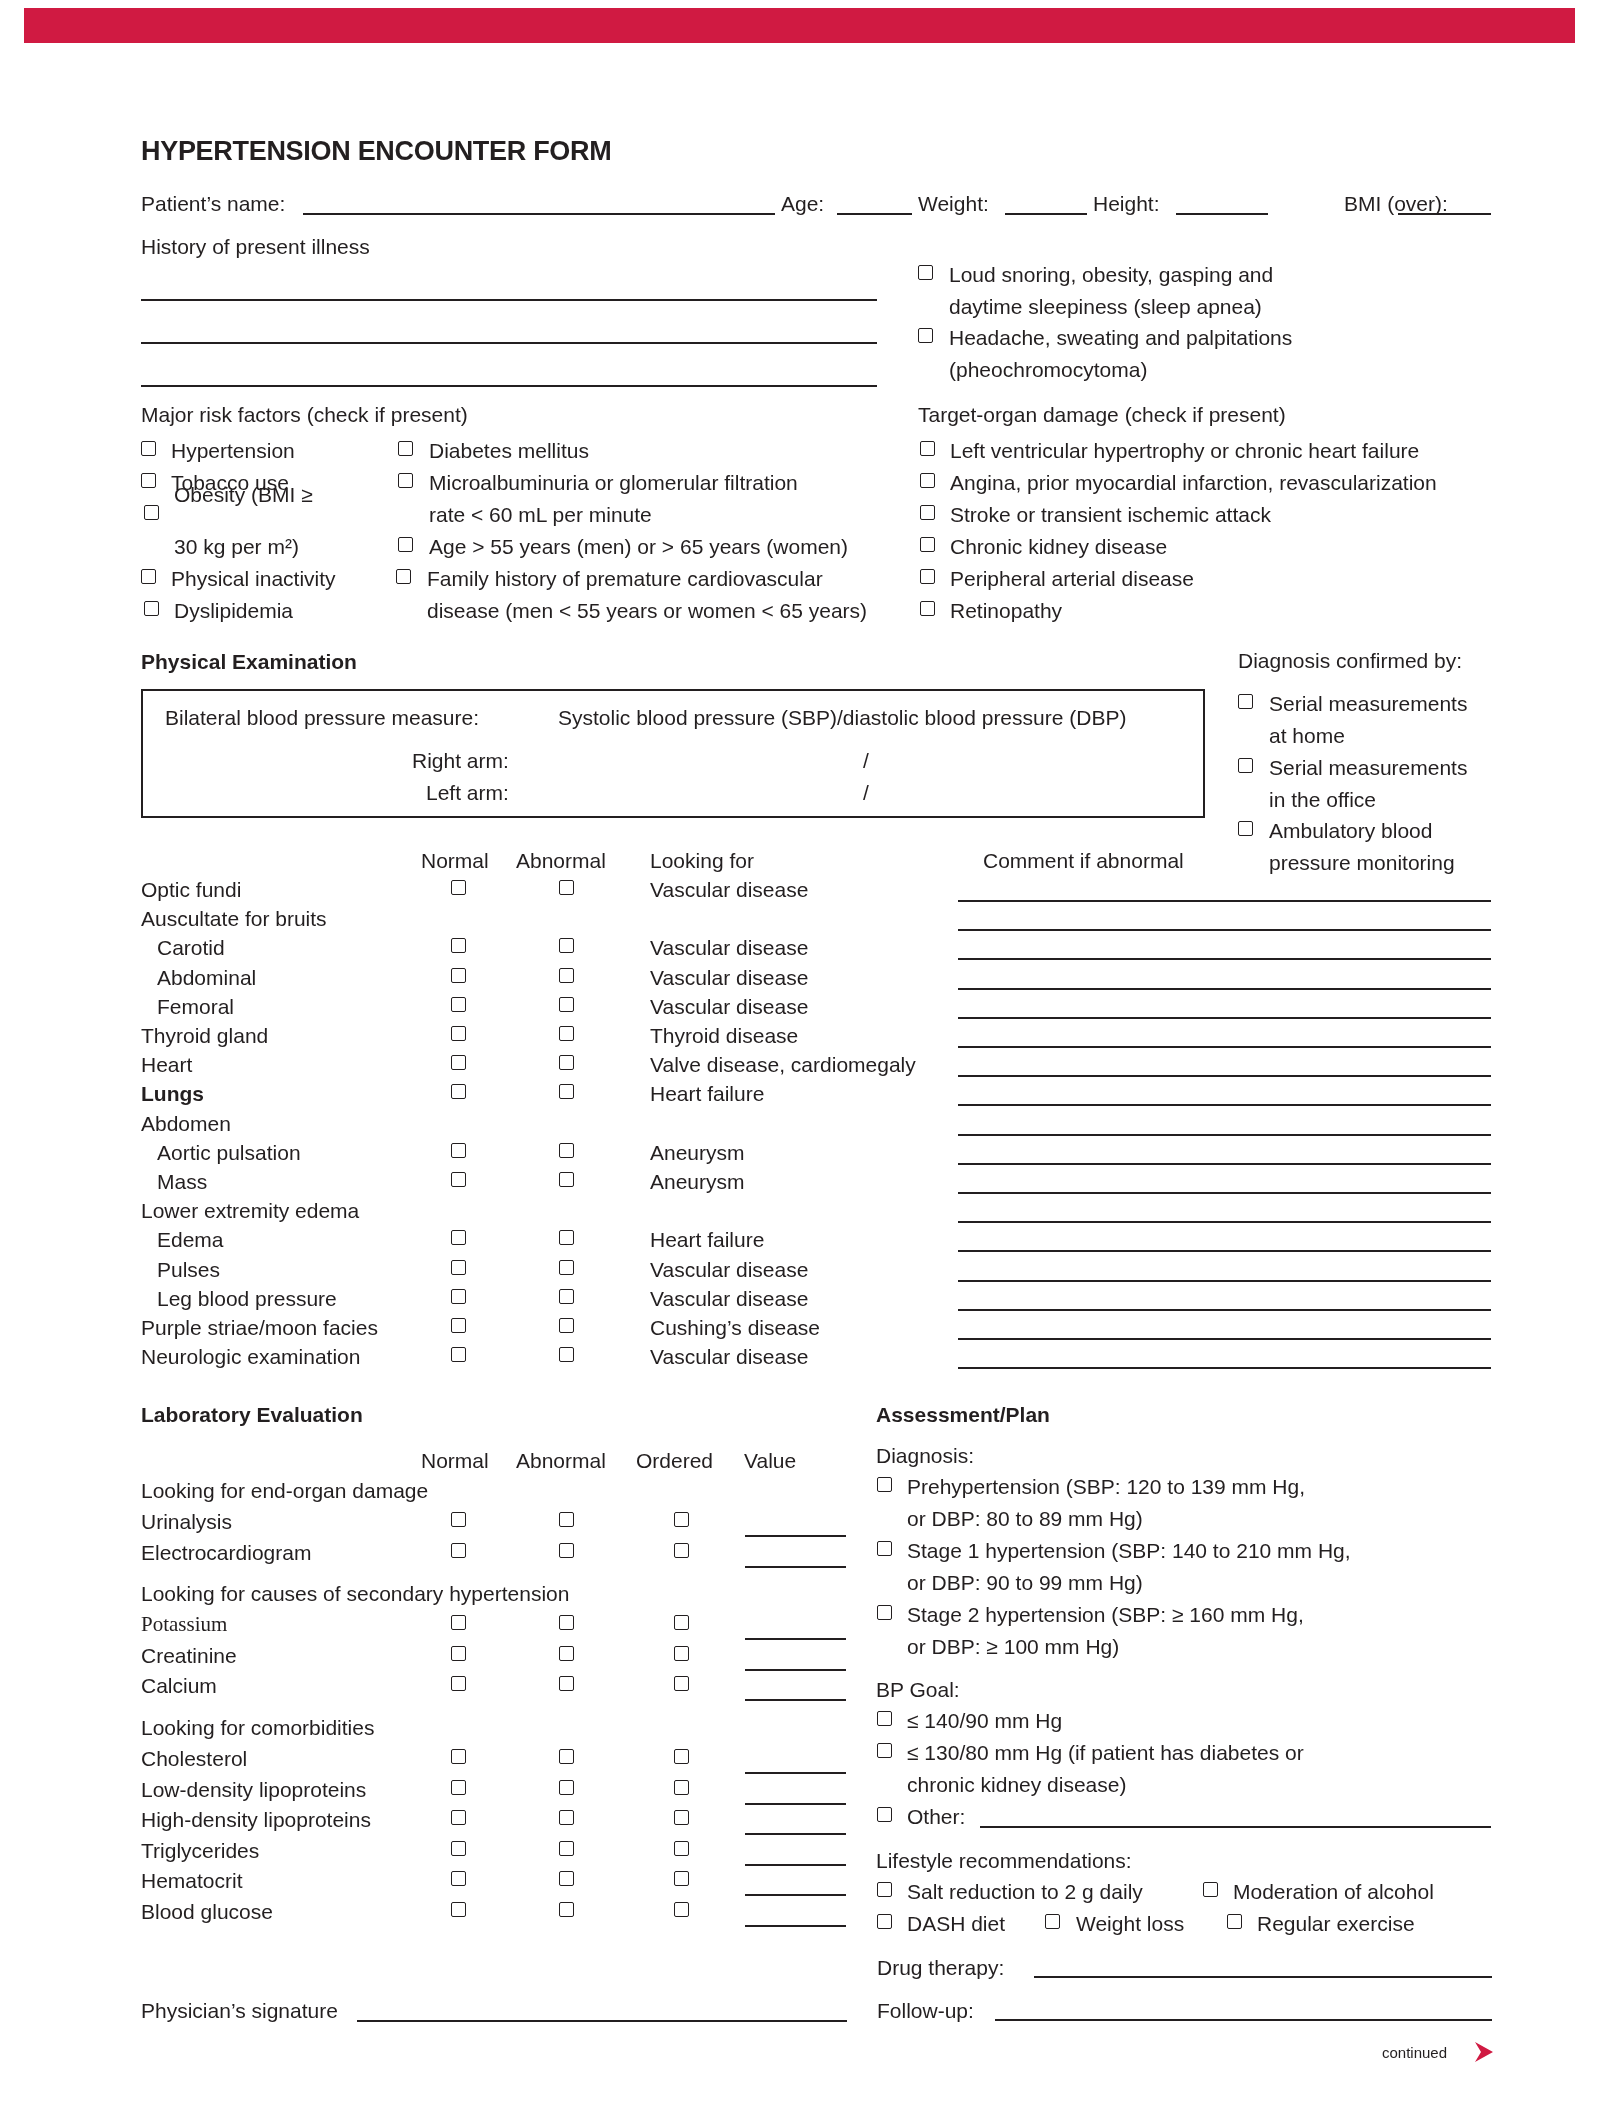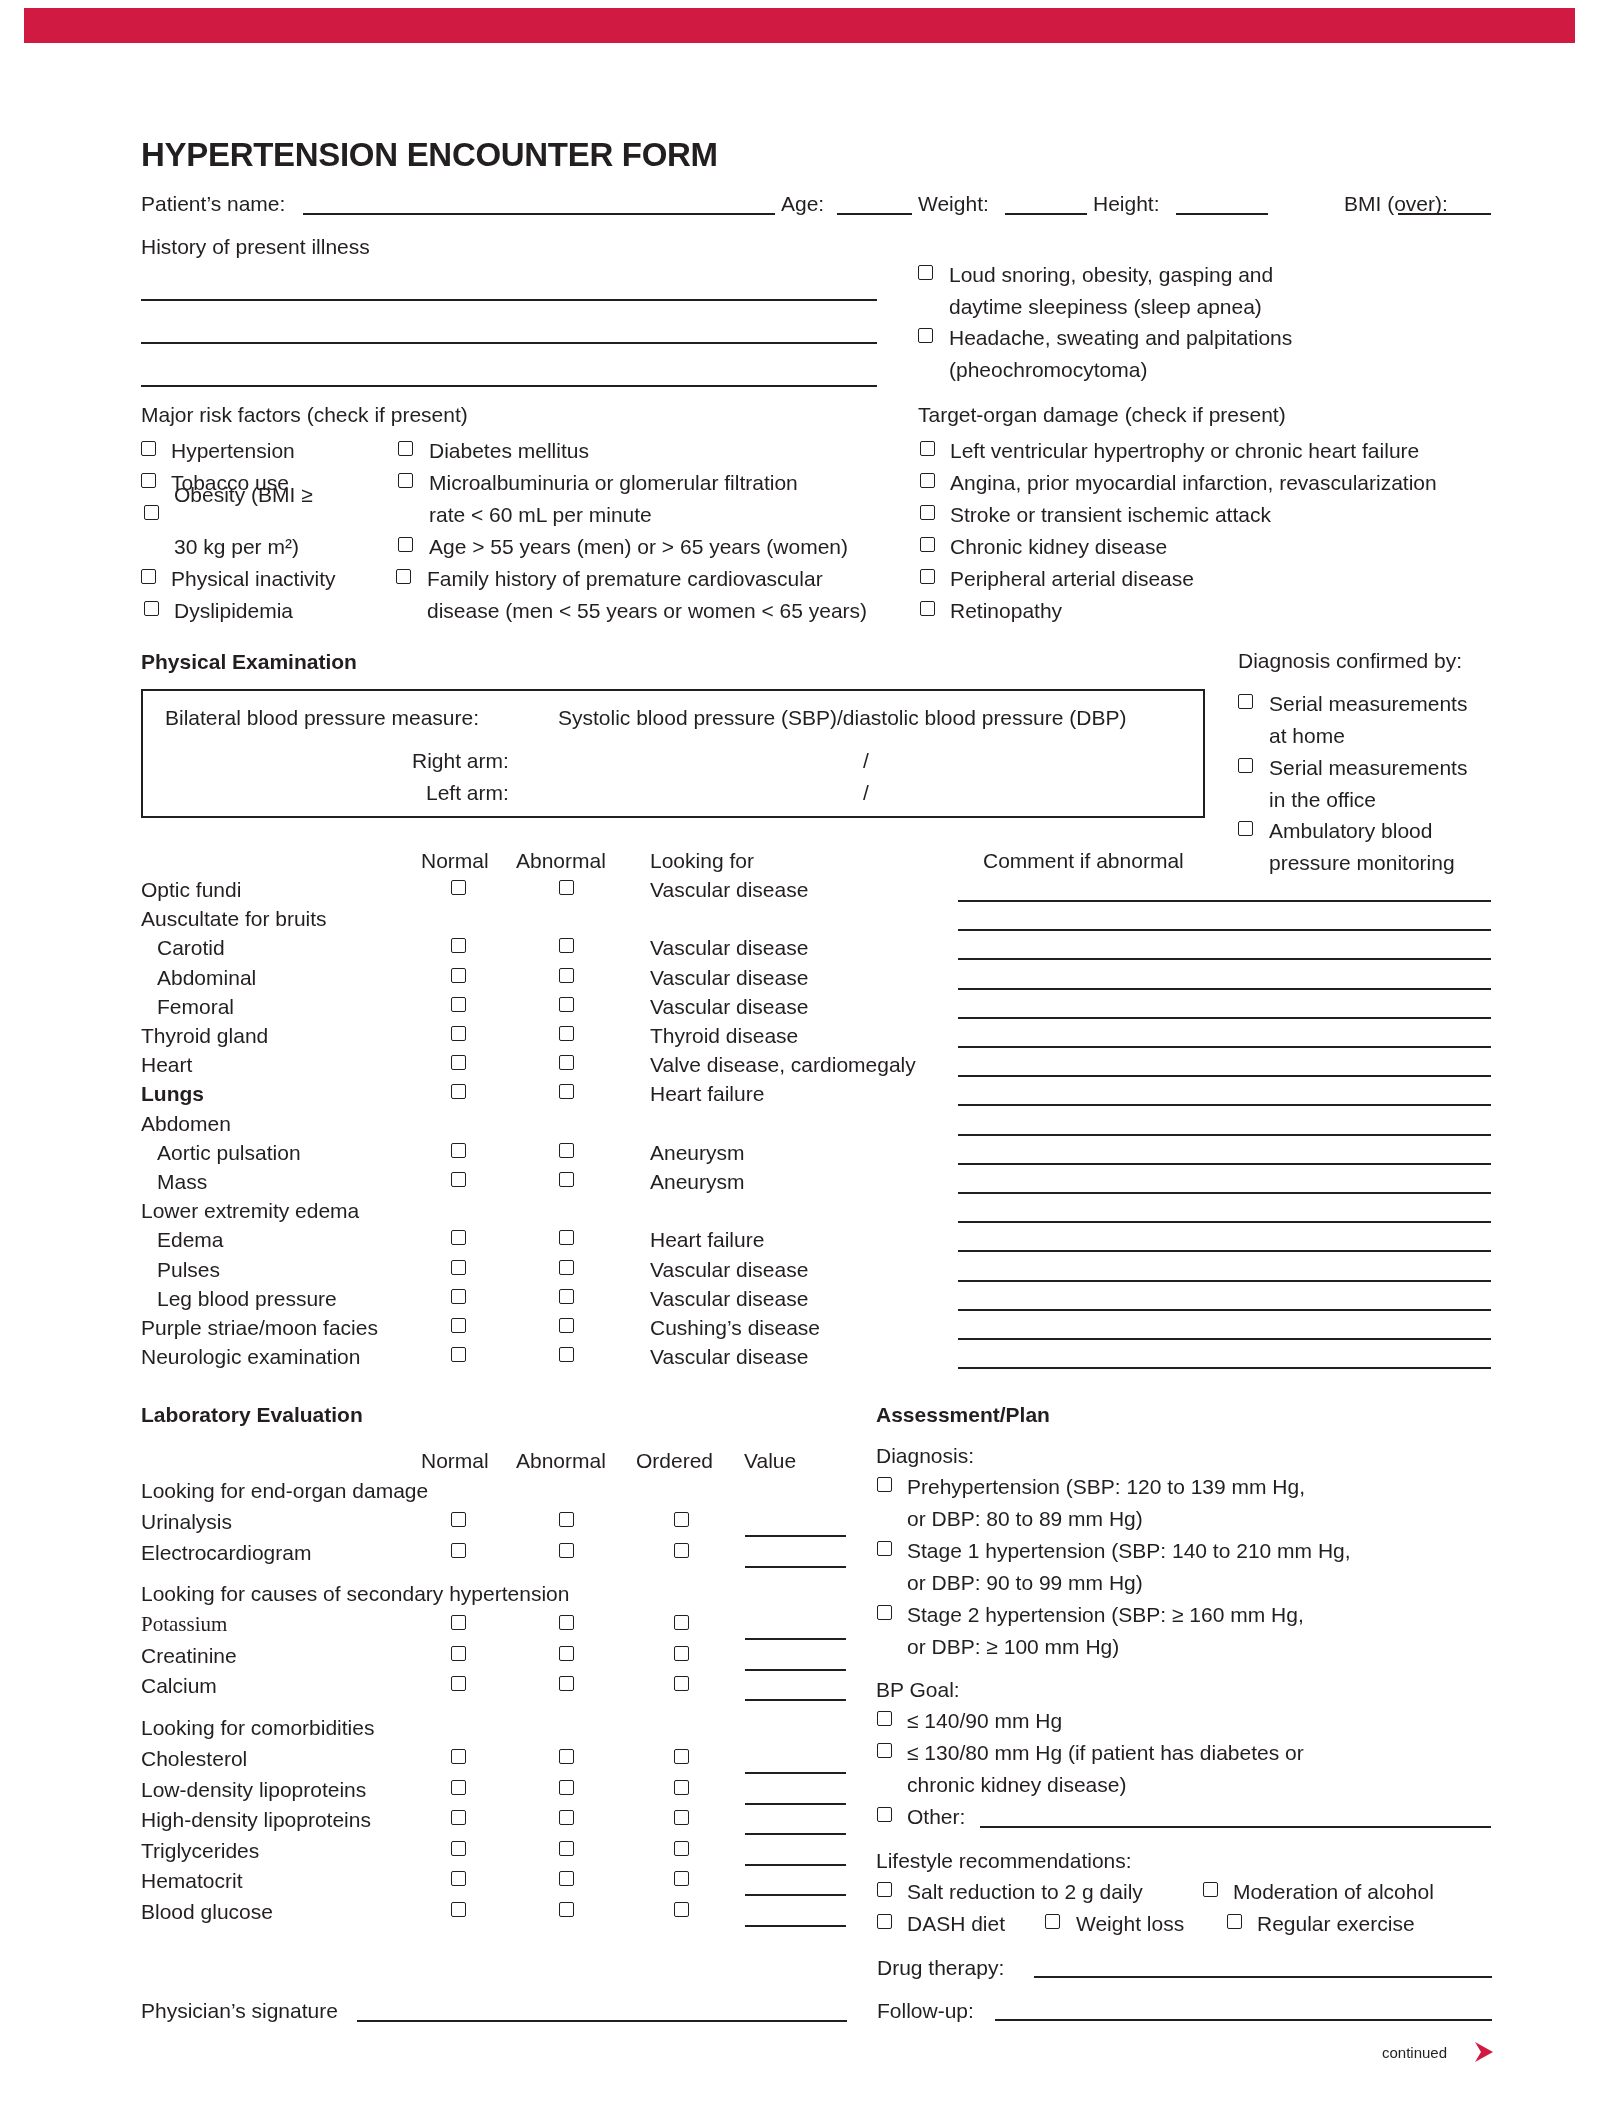--- a/index.html
+++ b/index.html
@@ -1,20 +1,20 @@
 <!DOCTYPE html>
 <html><head>
 <meta charset="utf-8">
 <style>
   html, body { margin: 0; padding: 0; background: #ffffff; }
   body { width: 1600px; height: 2128px; position: relative; overflow: hidden;
          font-family: "Liberation Sans", "DejaVu Sans", sans-serif; color: #231f20; }
   .abs { position: absolute; white-space: nowrap; }
   .banner { position: absolute; left: 24px; top: 8px; width: 1551px; height: 35px; }
-  .title { font-size: 33px; font-weight: bold; letter-spacing: -0.3px; }
+  .title { font-size: 27px; font-weight: bold; letter-spacing: -0.3px; }
   .t { font-size: 21px; line-height: 1; }
   .h { font-size: 21px; font-weight: bold; }
   .line { position: absolute; height: 0; border-top: 2px solid #231f20; }
   .cb { position: absolute; width: 15px; height: 15px; border: 1.5px solid #231f20; border-radius: 2px; box-sizing: border-box; background: #fff; cursor: pointer; }
   .bpbox { position: absolute; left: 141px; top: 689px; width: 1064px; height: 129px; border: 2.5px solid #231f20; box-sizing: border-box; }
 </style>
 </head>
 <body>
 
 <div class="banner" style="background:#D01A42;"></div>

